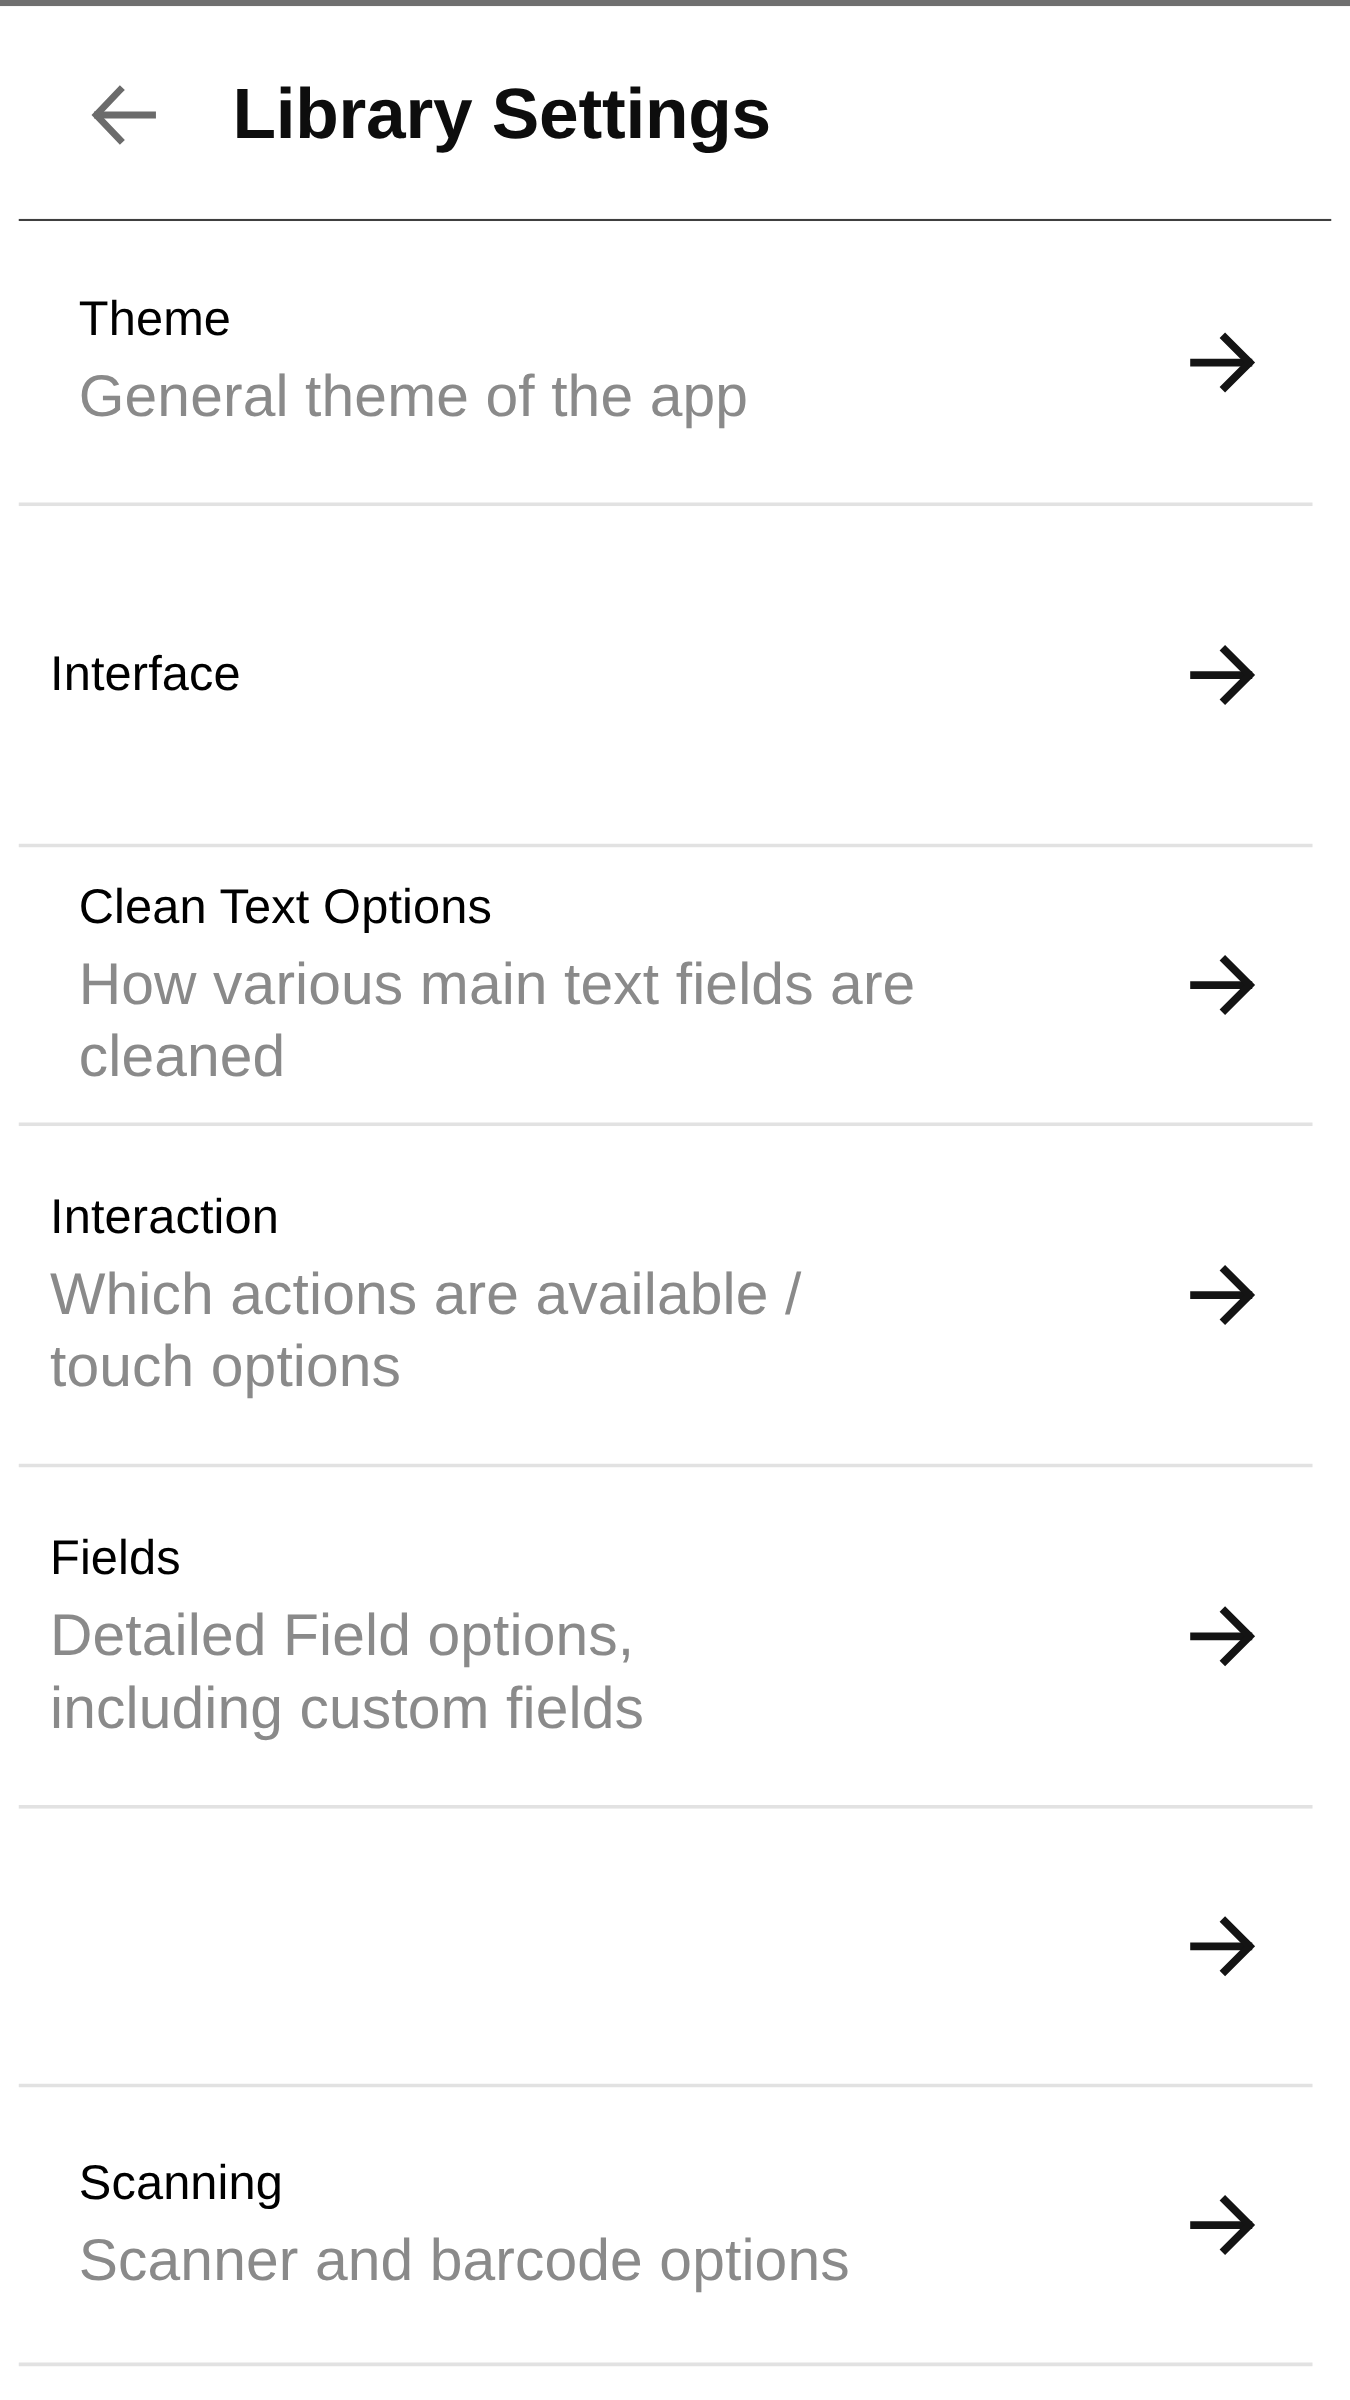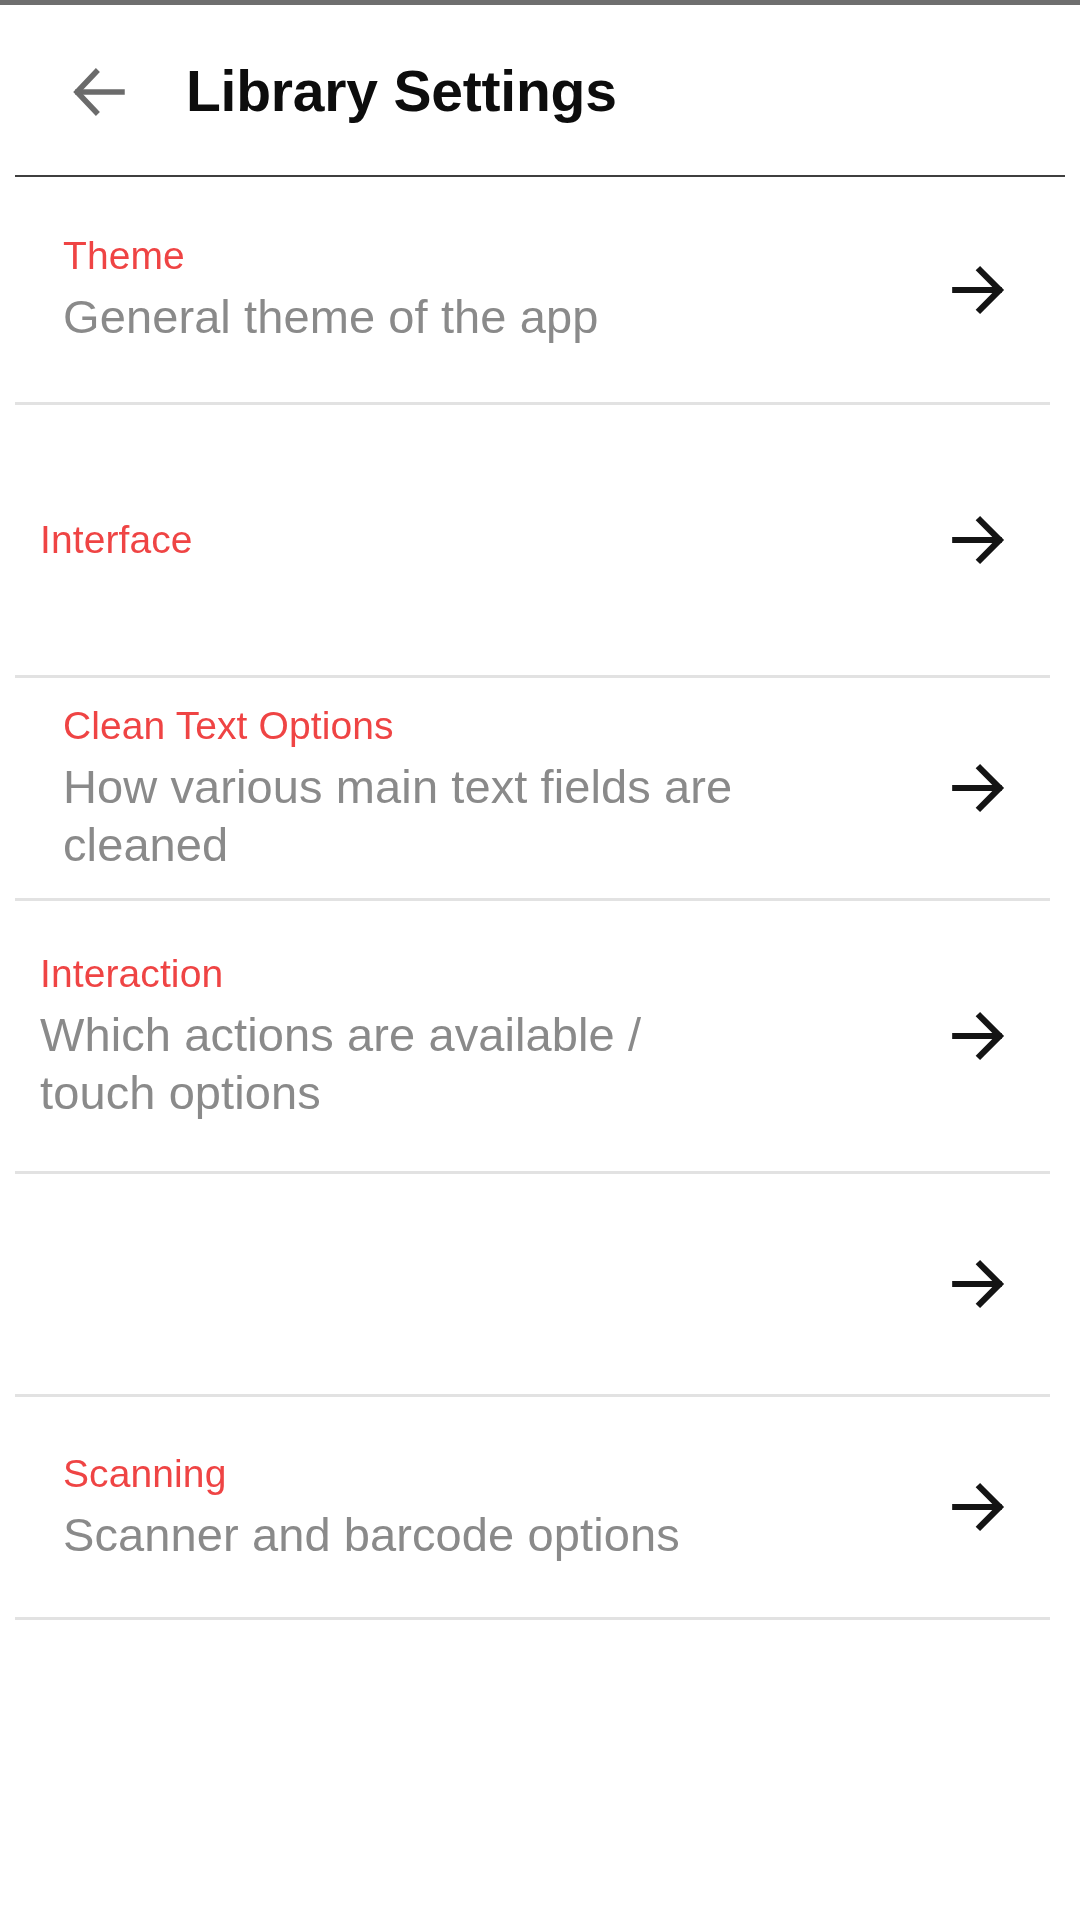--- a/index.html
+++ b/index.html
@@ -100,21 +100,21 @@
     flex: 1 1 auto;
     min-width: 0;
     display: flex;
     flex-direction: column;
     justify-content: center;
   }
 
   .row-title {
     font-size: 39px;
     font-weight: normal;
-    color: #ef4444;
+    color: #000000;
     line-height: 1.18;
     letter-spacing: 0.1px;
   }
 
   .row-subtitle {
     font-size: 47px;
     font-weight: normal;
     color: #8a8a8a;
     line-height: 1.22;
     letter-spacing: 0.1px;
@@ -226,20 +226,37 @@
             <g stroke="#141414" stroke-width="6" fill="none" stroke-linecap="square" stroke-linejoin="miter">
               <line x1="8" y1="30" x2="50" y2="30"></line>
               <polyline points="32,11 51,30 32,49"></polyline>
             </g>
           </svg>
         </div>
       </div>
       <div class="row-divider"></div>
     </div>
 
+    <div class="row-wrap">
+      <div class="settings-row h270">
+        <div class="row-text">
+          <div class="row-title">Fields</div>
+          <div class="row-subtitle" style="max-width:660px;">Detailed Field options, including custom fields</div>
+        </div>
+        <div class="row-arrow">
+          <svg width="62" height="62" viewBox="0 0 60 60">
+            <g stroke="#141414" stroke-width="6" fill="none" stroke-linecap="square" stroke-linejoin="miter">
+              <line x1="8" y1="30" x2="50" y2="30"></line>
+              <polyline points="32,11 51,30 32,49"></polyline>
+            </g>
+          </svg>
+        </div>
+      </div>
+      <div class="row-divider"></div>
+    </div>
 
     <div class="row-wrap">
       <div class="settings-row h220">
         <div class="row-text">
         </div>
         <div class="row-arrow">
           <svg width="62" height="62" viewBox="0 0 60 60">
             <g stroke="#141414" stroke-width="6" fill="none" stroke-linecap="square" stroke-linejoin="miter">
               <line x1="8" y1="30" x2="50" y2="30"></line>
               <polyline points="32,11 51,30 32,49"></polyline>

